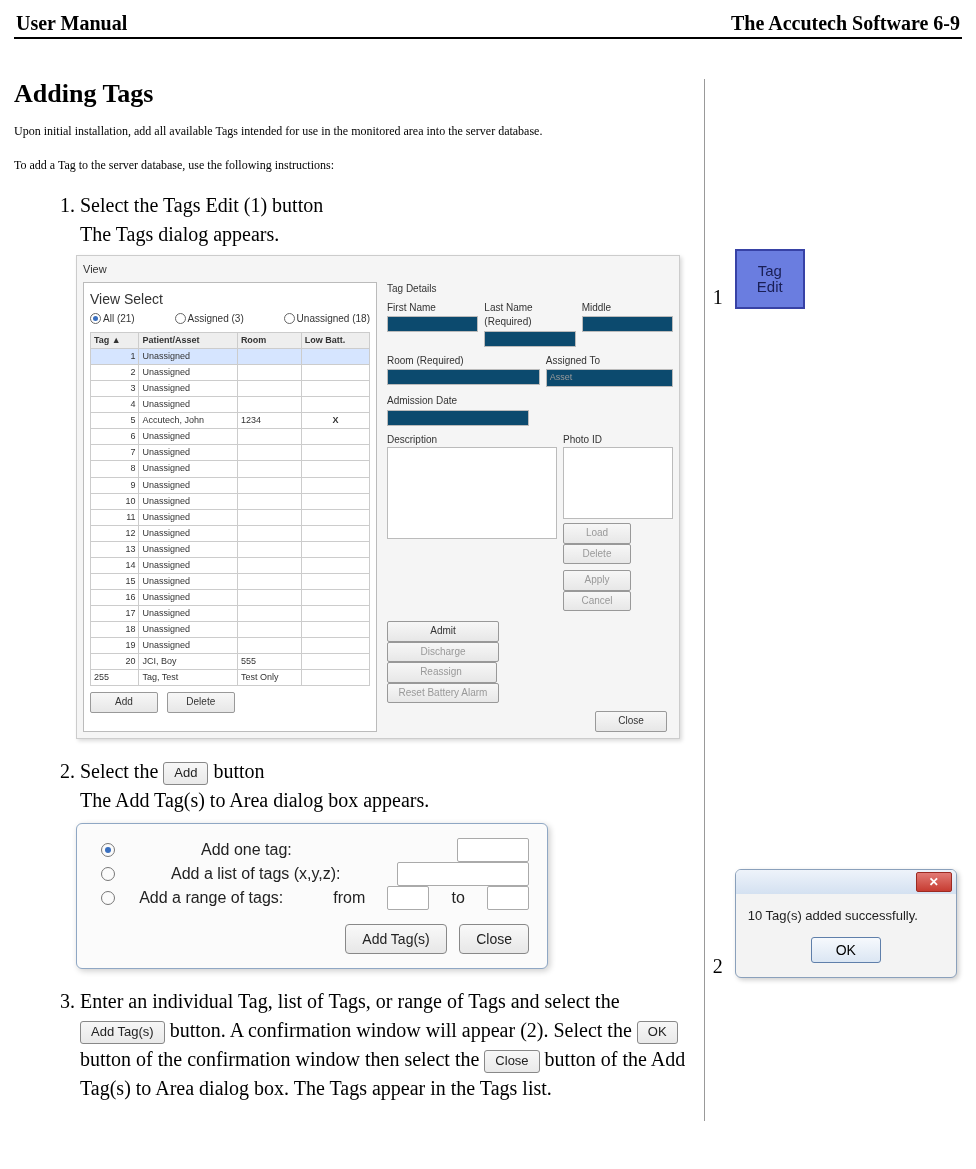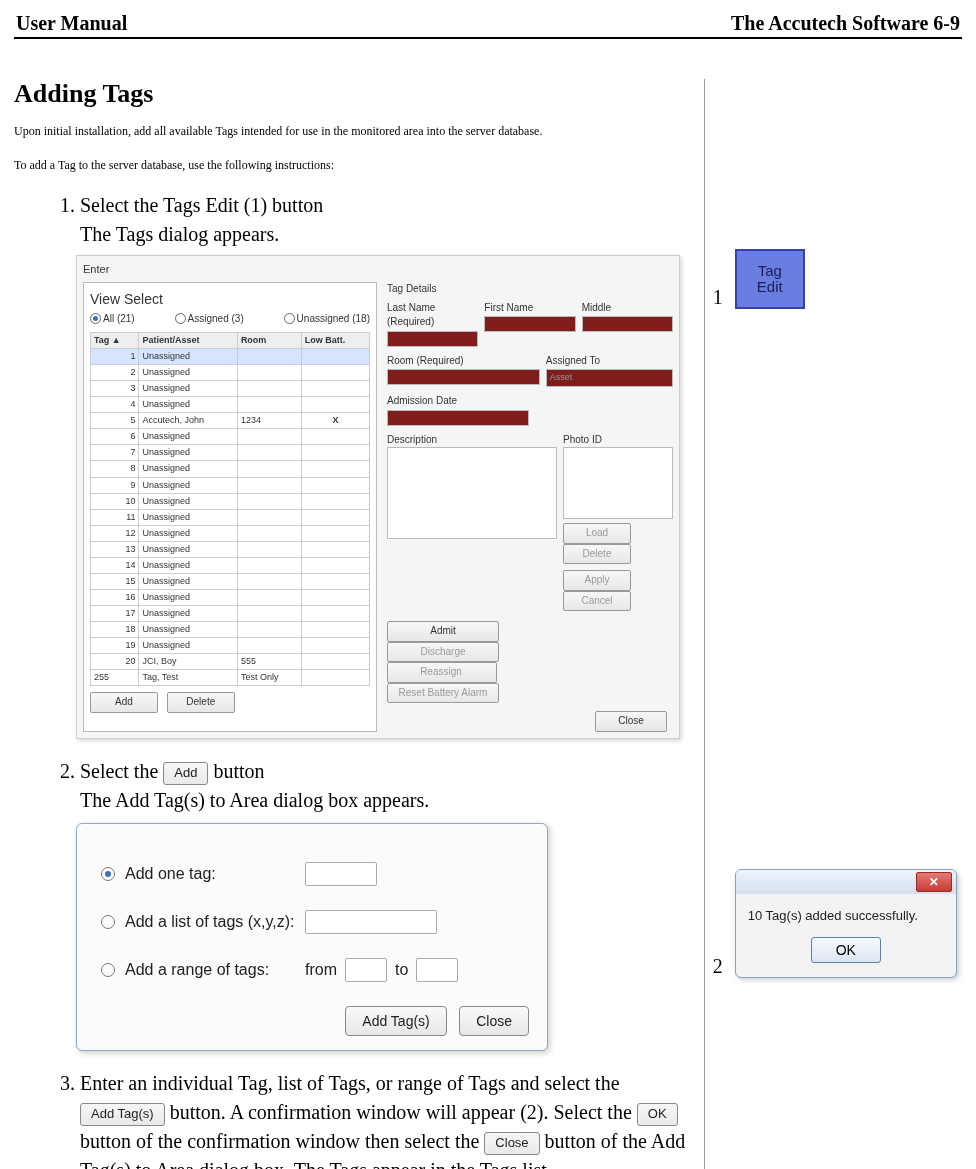--- a/index.html
+++ b/index.html
@@ -119,21 +119,21 @@
   .bottom-btns { margin-top:6px; }
   .small-btn {
     display:inline-block;background:linear-gradient(#f7f7f7,#e7e7e7);border:1px solid #999;border-radius:2px;padding:2px 10px;font-size:10px;color:#333;margin-right:6px;min-width:46px;text-align:center;
   }
   .small-btn.dis { color:#999; }
   .tags-right {
     flex:1;
   }
   .field-label { font-size:10px; color:#333; margin-top:4px; display:block; }
   .txt-line {
-    height:14px; background:#7f1d1d; border:1px solid #bbb; margin:1px 0 3px 0;
+    height:14px; background:#0c4a6e; border:1px solid #bbb; margin:1px 0 3px 0;
   }
   .tags-right-top { display:flex; gap:6px; }
   .tags-right-top > div { flex:1; }
   .desc-row { display:flex; gap:6px; margin-top:2px;}
   .desc-box { flex:1.3; height:90px; background:#fff; border:1px solid #bbb; }
   .photo-col { width:110px; }
   .photo-box { height:70px; background:#fff; border:1px solid #bbb; margin-bottom:4px;}
   .close-row { display:flex; justify-content:flex-end; margin-top:8px;}
   .mid-btns { margin-top:10px; }
   
@@ -151,21 +151,21 @@
   }
   .addtags-title {
     background: linear-gradient(#eef4fb,#d7e4f3);
     padding: 6px 10px;
     font-size: 15px;
     border-bottom:1px solid #b7c6da;
   }
   .addtags-body {
     padding: 14px 18px 14px 24px;
   }
-  .opt-row { display:flex; align-items:center; margin:24px 0; font-size:16px;}
+  .opt-row { display:flex; align-items:center; margin:0 0; font-size:16px;justify-content:space-between;}
   .radio2 { display:inline-block;width:12px;height:12px;border:1px solid #777;border-radius:50%;margin-right:10px;}
   .radio2.checked::after{content:"";display:block;width:6px;height:6px;background:#3a6fbf;border-radius:50%;margin:3px;}
   .opt-row .lbl { width:180px; }
   .opt-row .in { height:22px; background:#fff; border:1px solid #aaa; border-radius:2px; }
   .btn2 {
     display:inline-block;background:linear-gradient(#f9f9f9,#e7e7e7);border:1px solid #888;border-radius:4px;padding:4px 16px;font-size:14px;margin-left:8px;
   }
   .dlg-btn-row { text-align:right; margin-top:14px;}
   
   .tagedit-box {
@@ -203,21 +203,21 @@
       <p class="intro">To add a Tag to the server database, use the following instructions:</p>
 
       <ol class="steps">
 
         <li>
           <span>Select the Tags Edit (1) button</span><br>
           <span>The Tags dialog appears.</span>
 
           
           <div class="tags-dialog">
-            <div class="title">Enter</div>
+            <div class="title">View</div>
             <div class="inner">
               <div class="tags-left">
                 <div style="font-size:14px;margin-bottom:2px;">View Select</div>
                 <div class="view-select">
                   <span><span class="radio-dot checked"></span><span>All (21)</span></span>
                   <span><span class="radio-dot"></span><span>Assigned (3)</span></span>
                   <span><span class="radio-dot"></span><span>Unassigned (18)</span></span>
                 </div>
                 <table class="tag-table">
                   <thead>
@@ -359,25 +359,25 @@
                 </table>
                 <div class="bottom-btns">
                   <span class="small-btn">Add</span>
                   <span class="small-btn">Delete</span>
                 </div>
               </div>
               <div class="tags-right">
                 <div style="font-size:10px;">Tag Details</div>
                 <div class="tags-right-top">
                   <div>
+                    <span class="field-label">First Name</span>
+                    <div class="txt-line"></div>
+                  </div>
+                  <div>
                     <span class="field-label">Last Name (Required)</span>
-                    <div class="txt-line"></div>
-                  </div>
-                  <div>
-                    <span class="field-label">First Name</span>
                     <div class="txt-line"></div>
                   </div>
                   <div style="width:60px;">
                     <span class="field-label">Middle</span>
                     <div class="txt-line"></div>
                   </div>
                 </div>
                 <div class="tags-right-top">
                   <div style="flex:1.2;">
                     <span class="field-label">Room (Required)</span>

